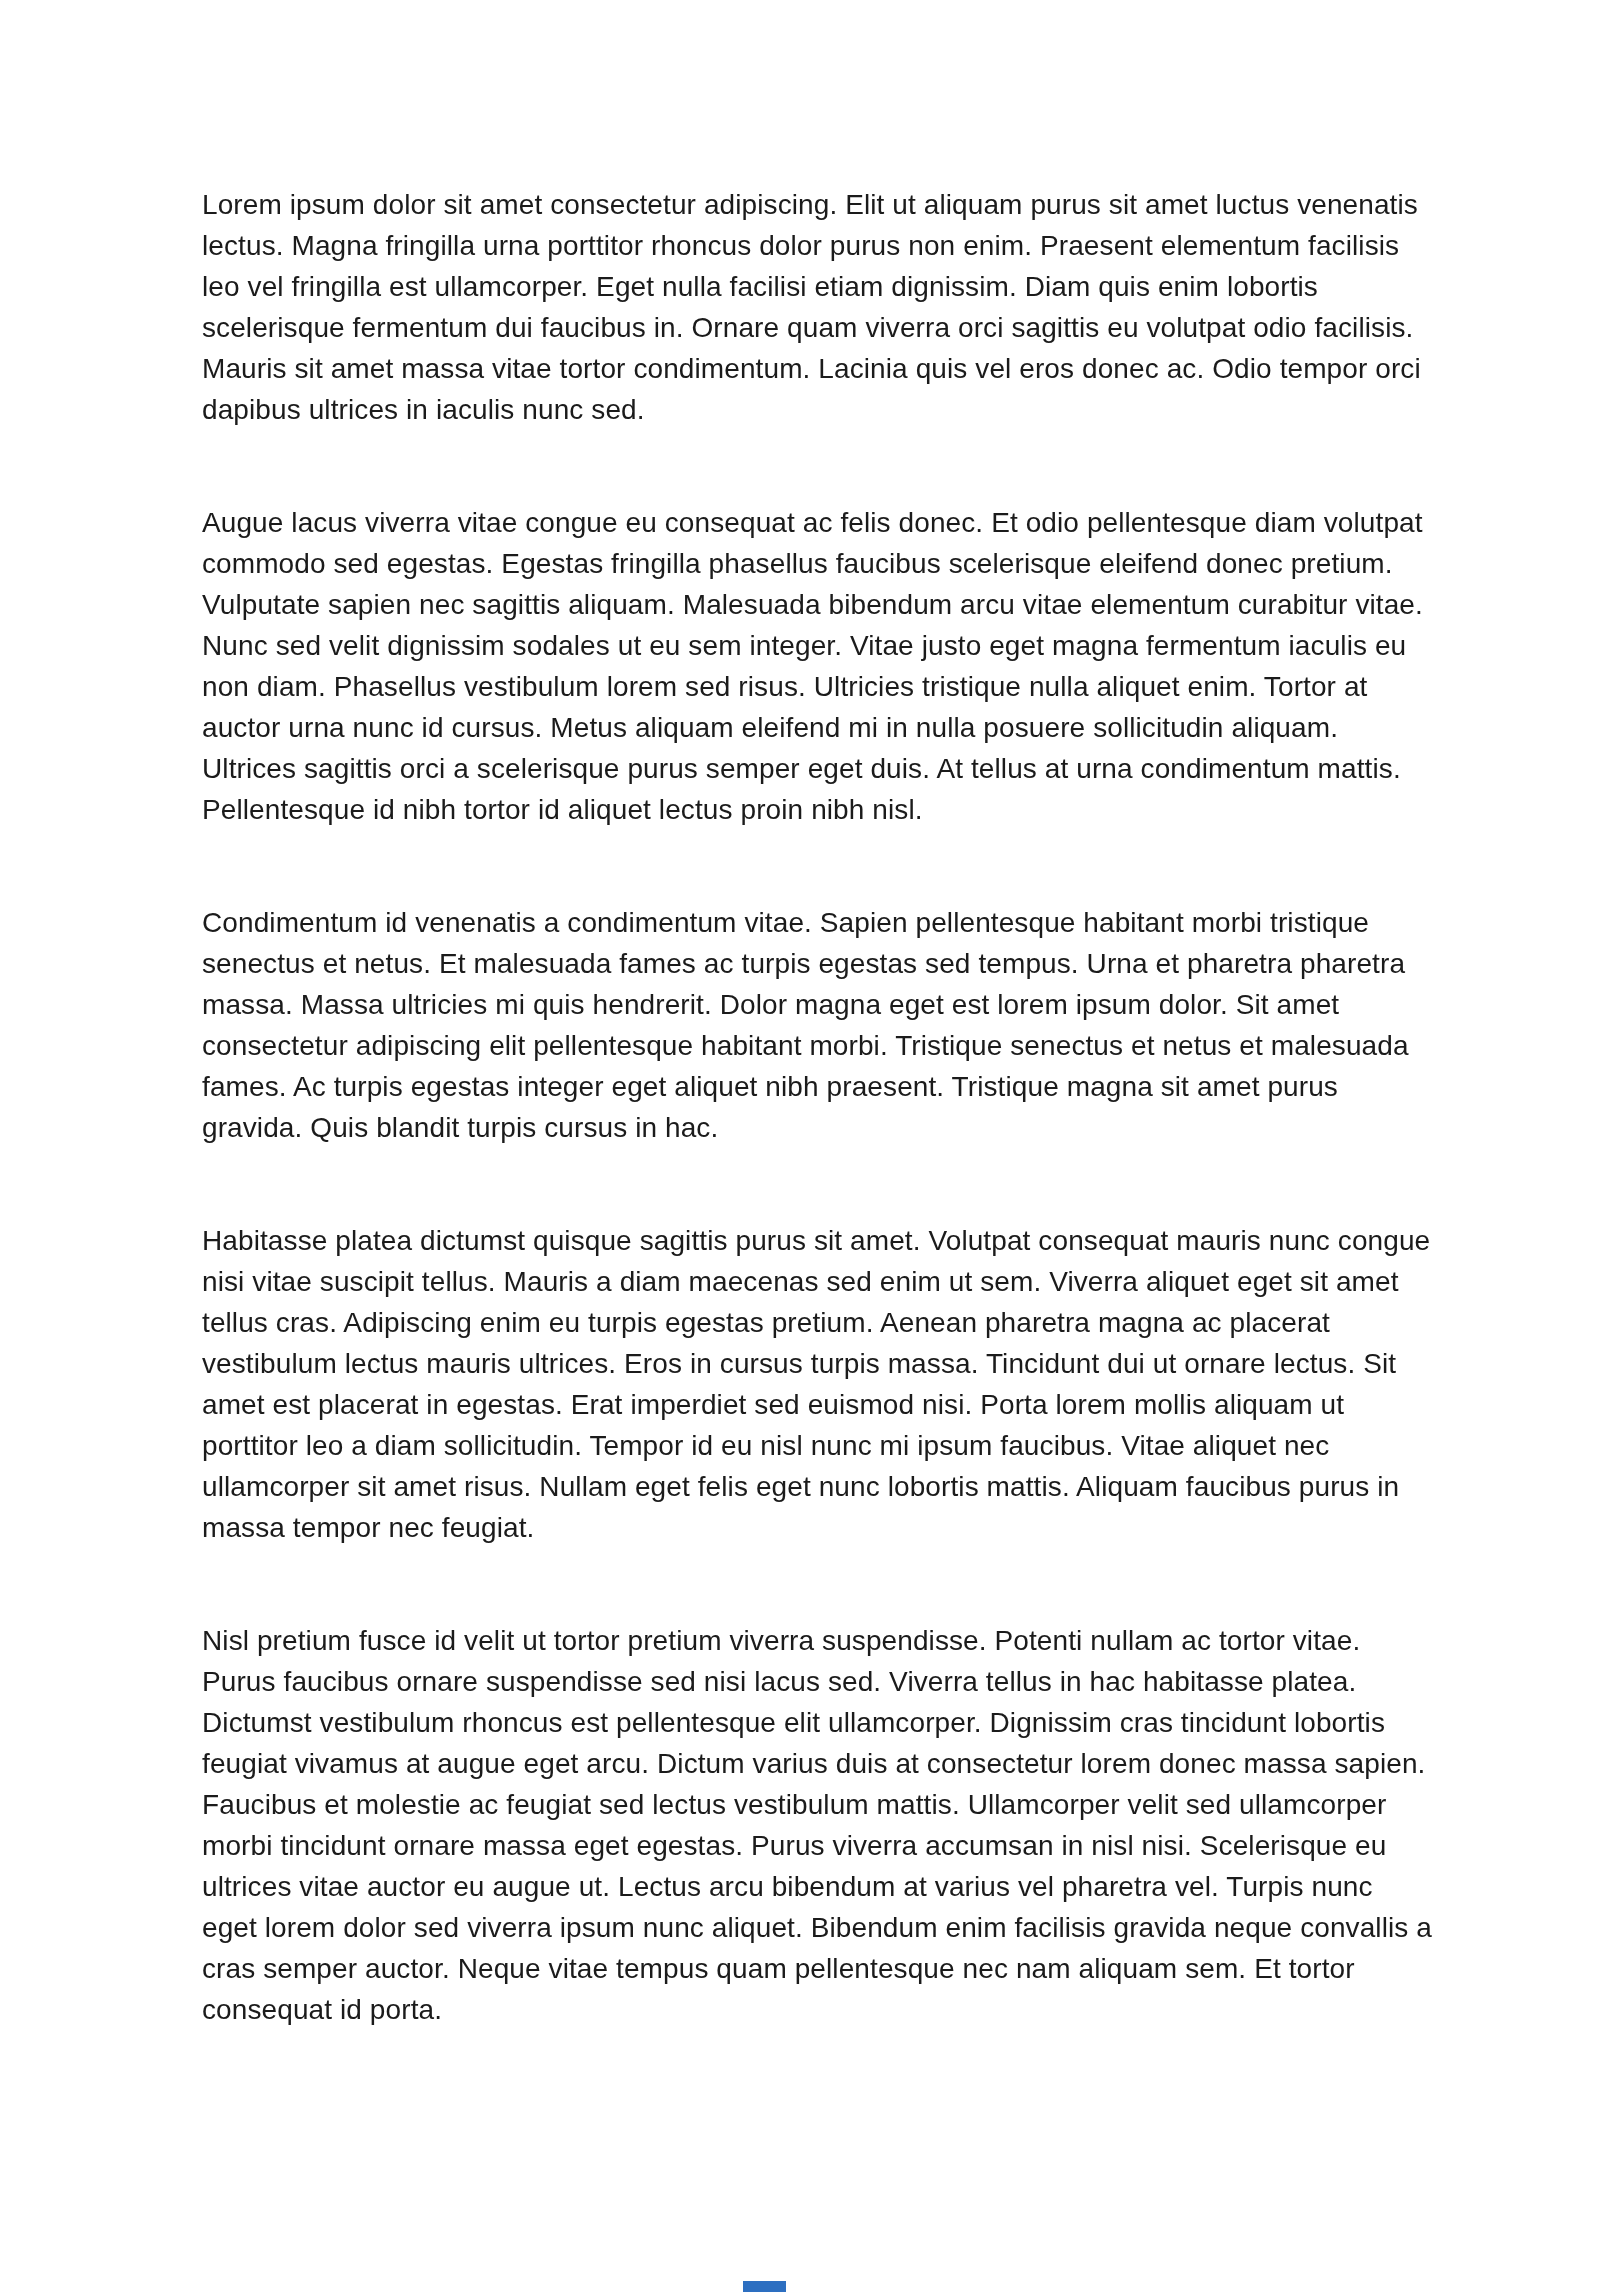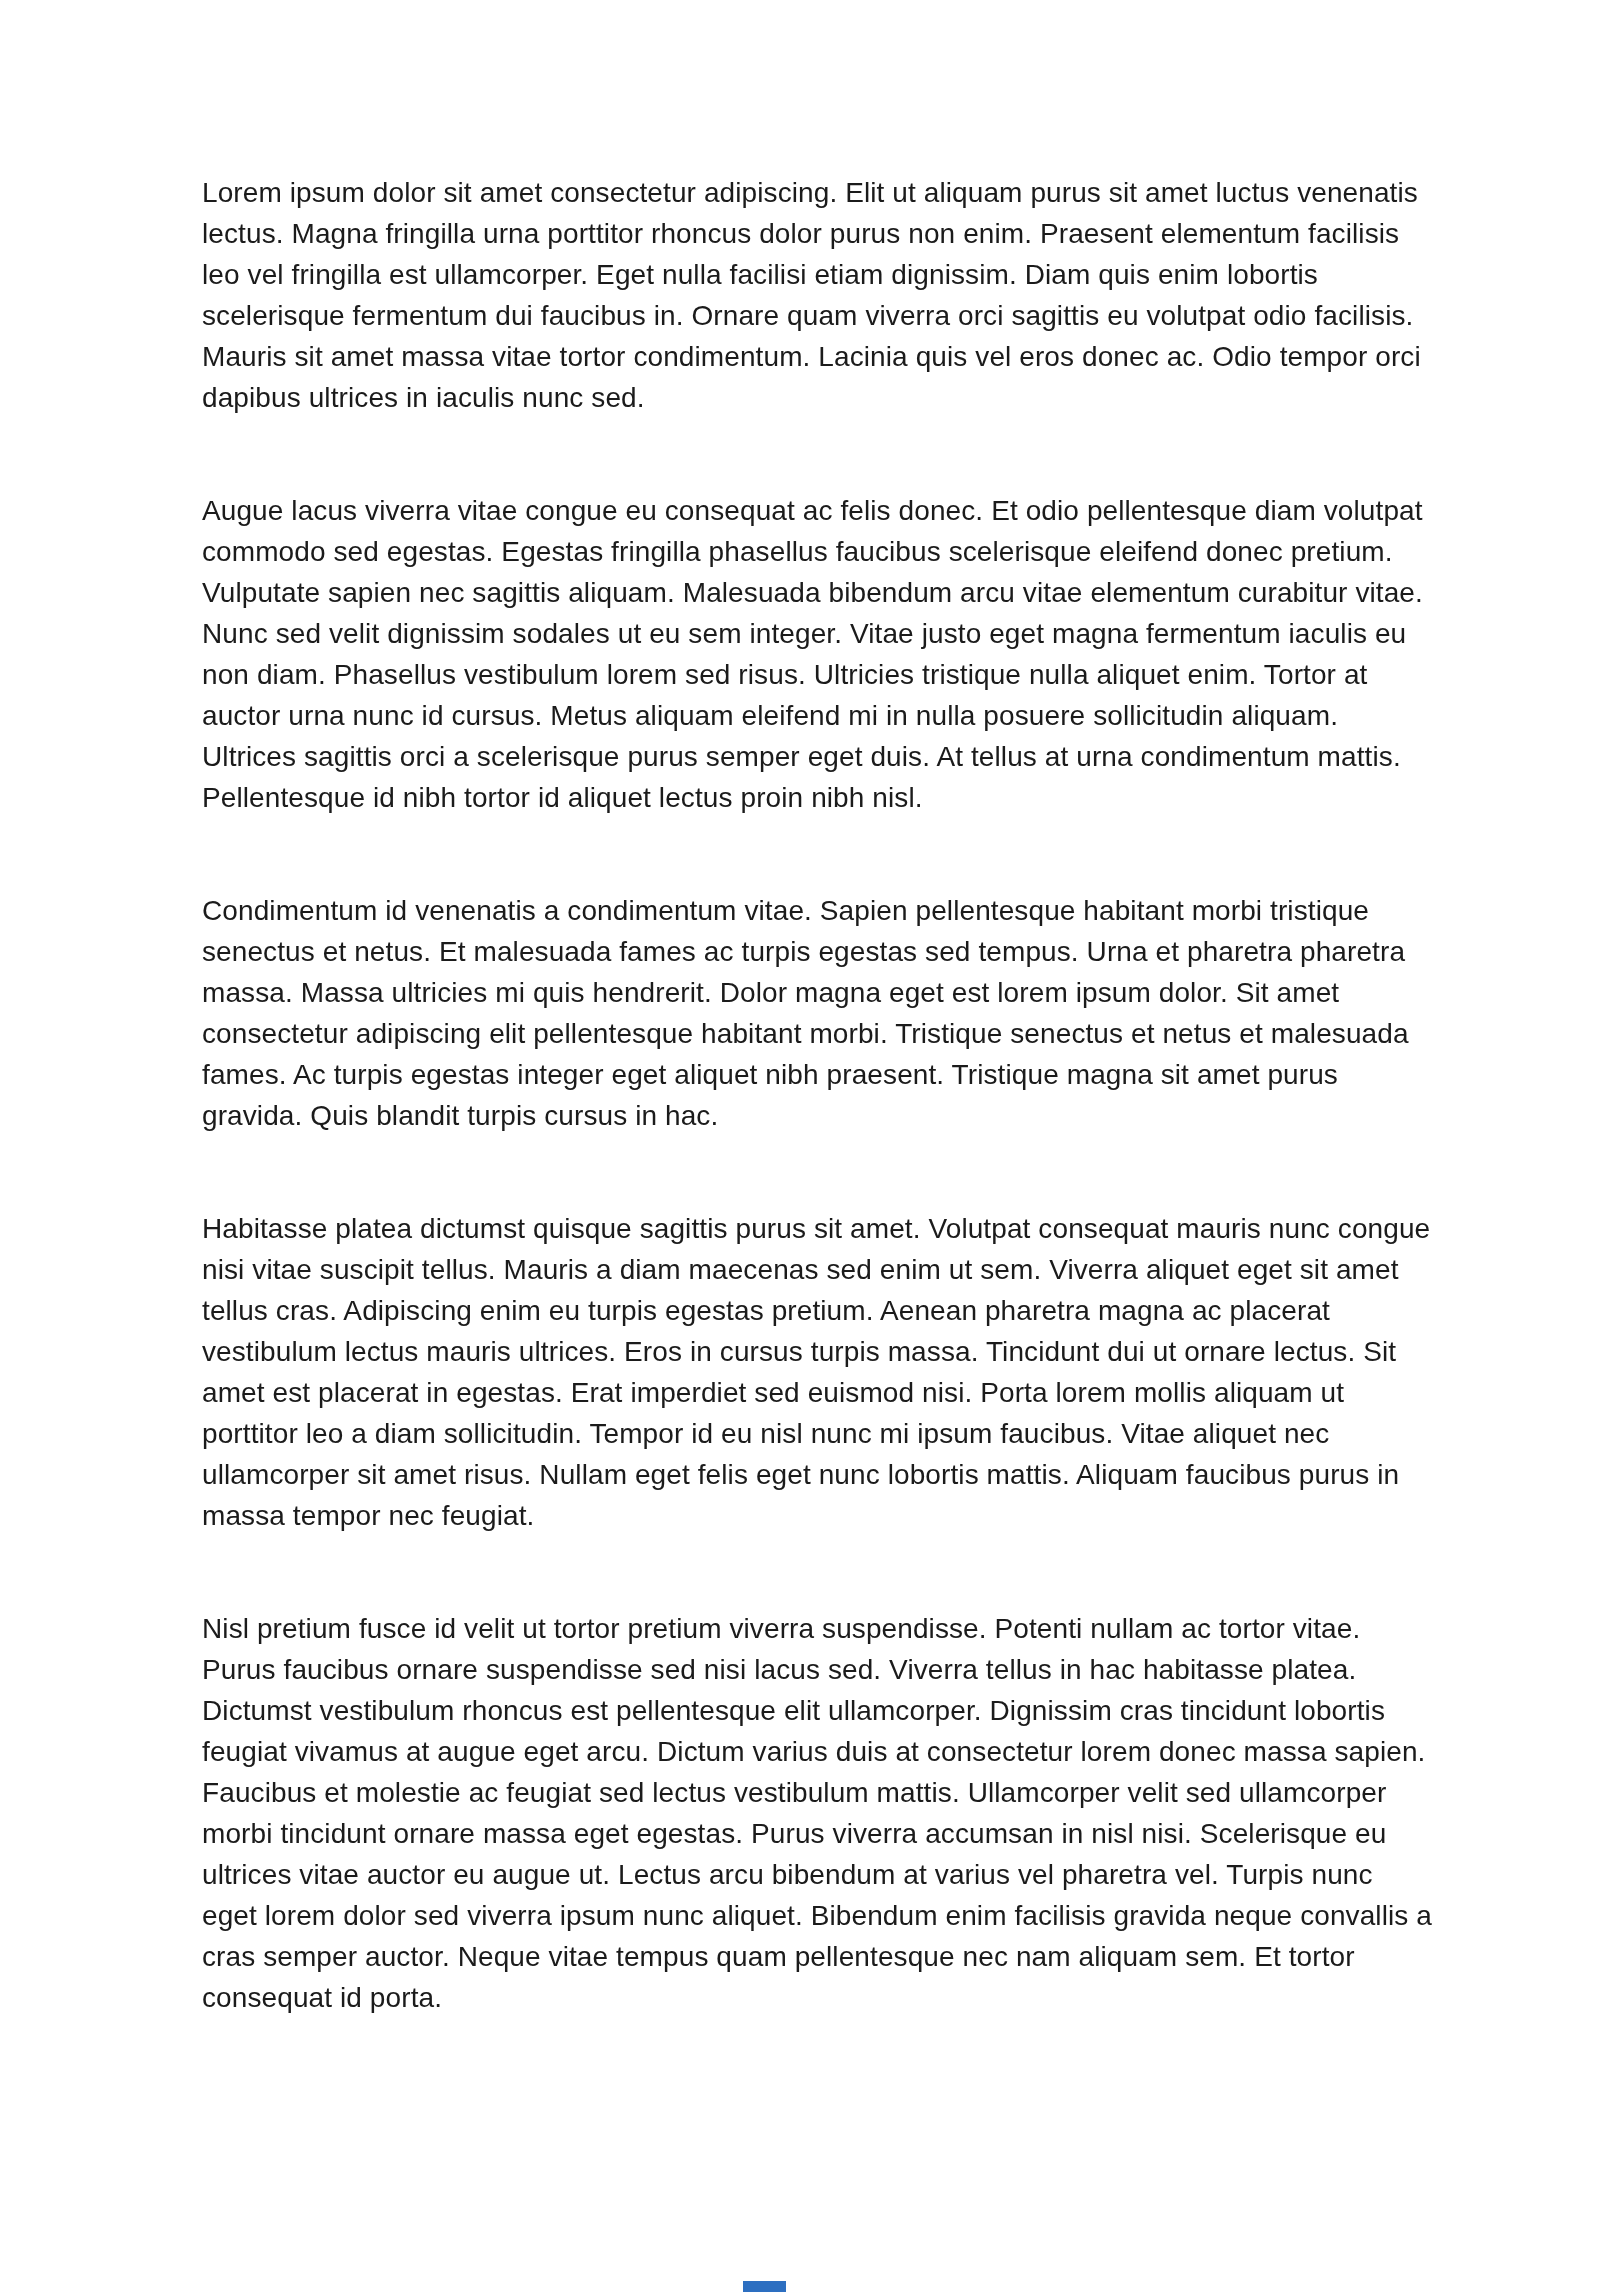--- a/index.html
+++ b/index.html
@@ -15,21 +15,21 @@
     font-family: "Liberation Sans", sans-serif;
   }
   .page {
     position: absolute;
     inset: 0;
     background: #ffffff;
   }
   .doc-text {
     position: absolute;
     left: 202px;
-    top: 172px;
+    top: 184px;
     width: 1231px;
     font-size: 28px;
     line-height: 41px;
     letter-spacing: 0.1px;
     color: #1b1b1b;
     text-align: left;
   }
   .doc-text p {
     margin: 0 0 72px 0;
     padding: 0;

